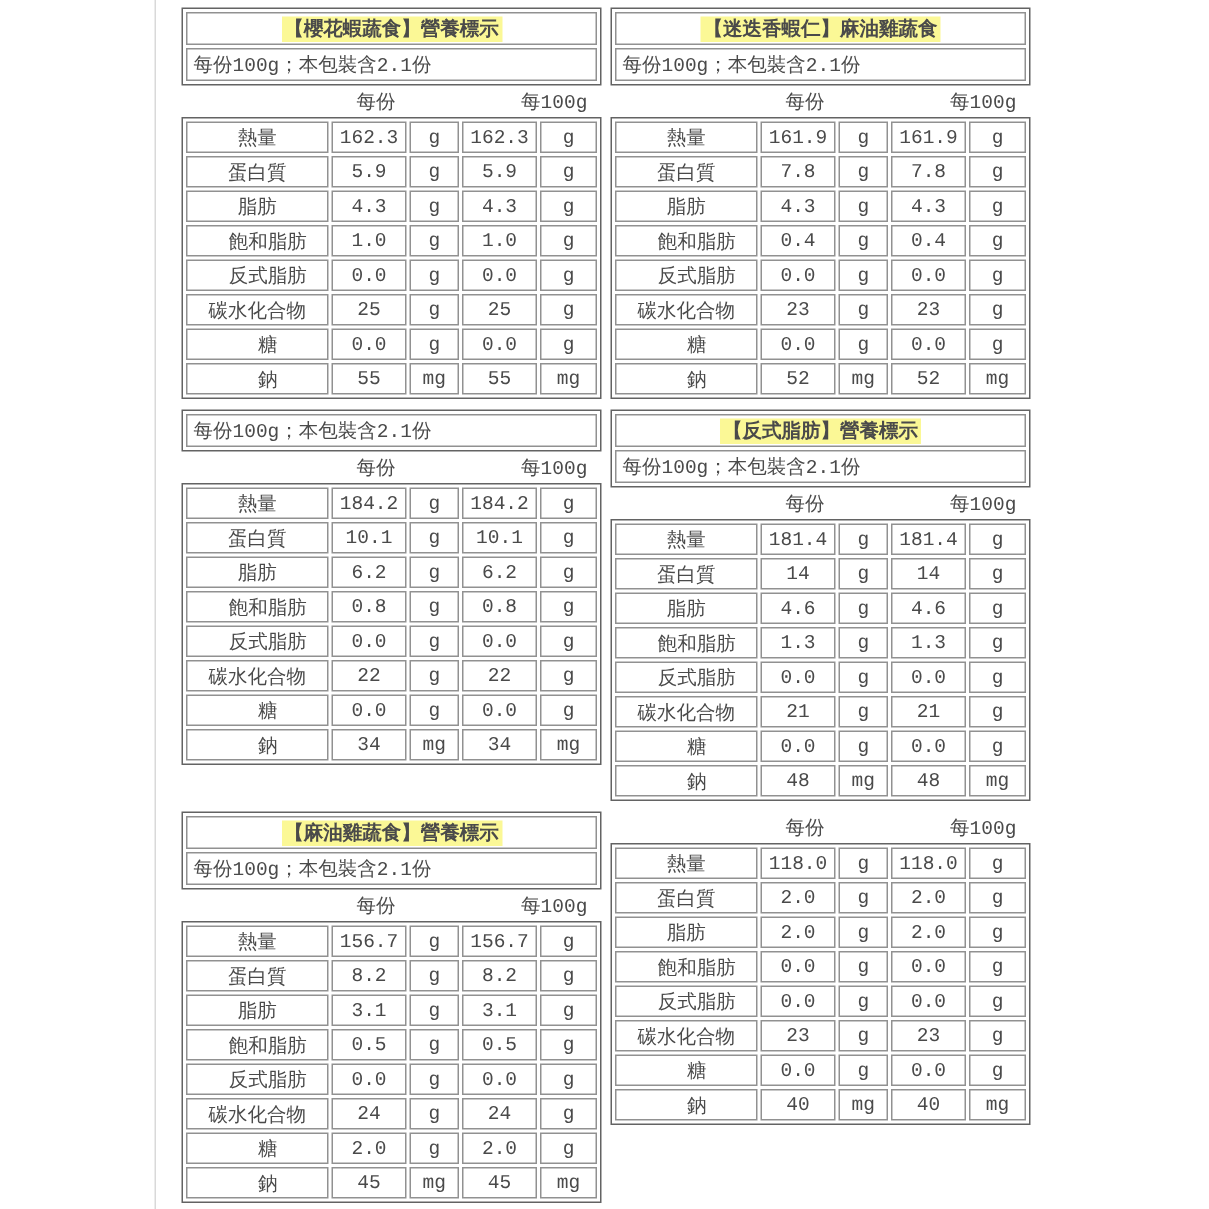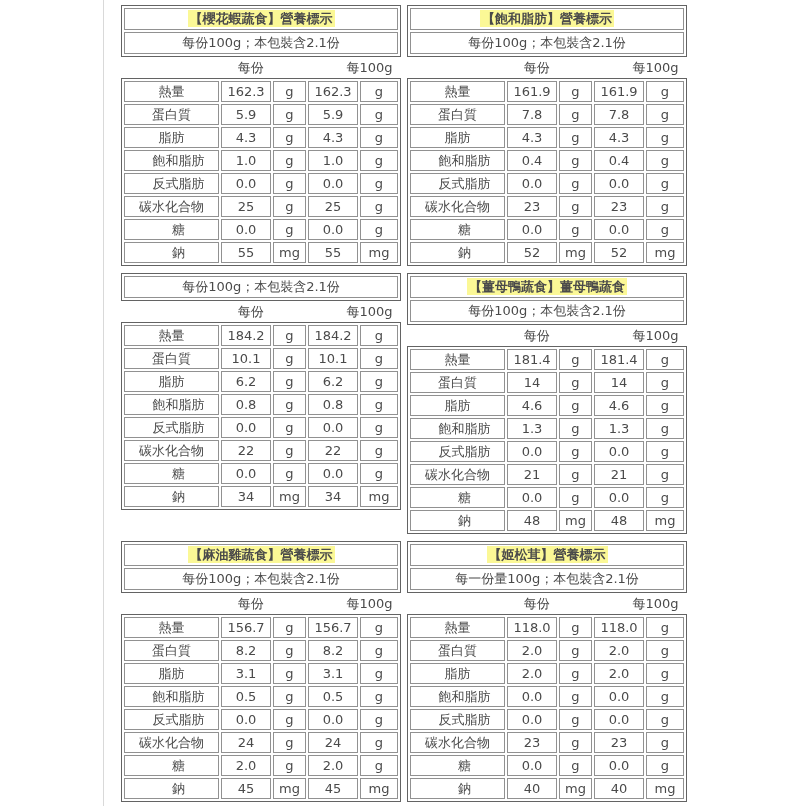--- a/index.html
+++ b/index.html
@@ -12,21 +12,21 @@
   }
   * { box-sizing: border-box; }
   html, body {
     margin: 0; padding: 0;
     width: 806px; height: 806px;
     background: var(--bg);
     font-family: "DejaVu Sans", "Liberation Sans", sans-serif;
     color: var(--text);
     overflow: hidden;
   }
-  .page { position: relative; width: 806px; height: 790px; }
+  .page { position: relative; width: 806px; height: 790px; font-family: Liberation Mono, monospace; }
   .page-divider {
     position: absolute; left: 103px; top: 0;
     width: 1px; height: 806px; background: var(--divider);
   }
   .grid {
     position: absolute; left: 121px; top: 5px;
     display: grid;
     grid-template-columns: 280px 280px;
     column-gap: 6px; row-gap: 7px;
   }
@@ -45,21 +45,21 @@
 
   
   table.head td { height: 20px; padding: 1px 4px; }
   .title-cell { text-align: center; font-weight: bold; }
   .title-cell mark {
     background: var(--hl);
     color: var(--text);
     padding: 1px 2px;
     font-weight: bold;
   }
-  .serving-cell { text-align: center; }
+  .serving-cell { text-align: left; }
 
   
   table.cols {
     border-collapse: separate; border-spacing: 2px 0;
     table-layout: fixed; width: 280px;
     font-size: 13px; color: var(--text);
   }
   table.cols td { border: none; height: 20px; padding: 2px 0 1px 0; vertical-align: middle; }
   .c-label { width: 95px; }
   .c-v     { width: 50px; text-align: left; }
@@ -172,21 +172,21 @@
   </tr>
 </tbody>
     </table>
   </section>
 
   <section class="block">
     <table class="tbl head">
       <tbody>
         <tr>
           <td class="title-cell">
-            <mark>【飽和脂肪】營養標示</mark>
+            <mark>【迷迭香蝦仁】麻油雞蔬食</mark>
           </td>
         </tr>
         <tr>
           <td class="serving-cell">每份100g；本包裝含2.1份</td>
         </tr>
       </tbody>
     </table>
     <table class="cols">
       <tbody>
         <tr>
@@ -351,21 +351,21 @@
   </tr>
 </tbody>
     </table>
   </section>
 
   <section class="block">
     <table class="tbl head">
       <tbody>
         <tr>
           <td class="title-cell">
-            <mark>【薑母鴨蔬食】薑母鴨蔬食</mark>
+            <mark>【反式脂肪】營養標示</mark>
           </td>
         </tr>
         <tr>
           <td class="serving-cell">每份100g；本包裝含2.1份</td>
         </tr>
       </tbody>
     </table>
     <table class="cols">
       <tbody>
         <tr>
@@ -531,32 +531,20 @@
     <td class="val w-val">45</td>
     <td class="unit w-unit">mg</td>
     <td class="val w-val">45</td>
     <td class="unit w-unit2">mg</td>
   </tr>
 </tbody>
     </table>
   </section>
 
   <section class="block">
-    <table class="tbl head">
-      <tbody>
-        <tr>
-          <td class="title-cell">
-            <mark>【姬松茸】營養標示</mark>
-          </td>
-        </tr>
-        <tr>
-          <td class="serving-cell">每一份量100g；本包裝含2.1份</td>
-        </tr>
-      </tbody>
-    </table>
     <table class="cols">
       <tbody>
         <tr>
           <td class="c-label"></td>
           <td class="c-v">每份</td>
           <td class="c-u"></td>
           <td class="c-v c-100" colspan="2">每100g</td>
         </tr>
       </tbody>
     </table>

